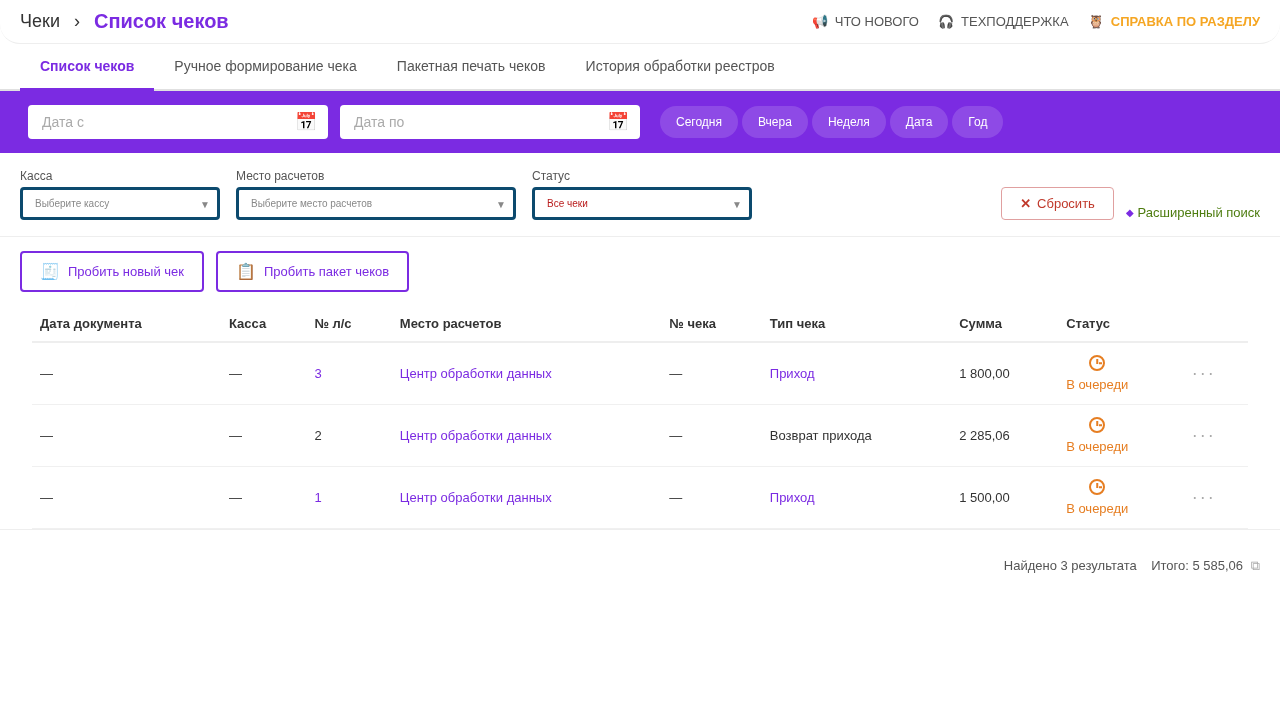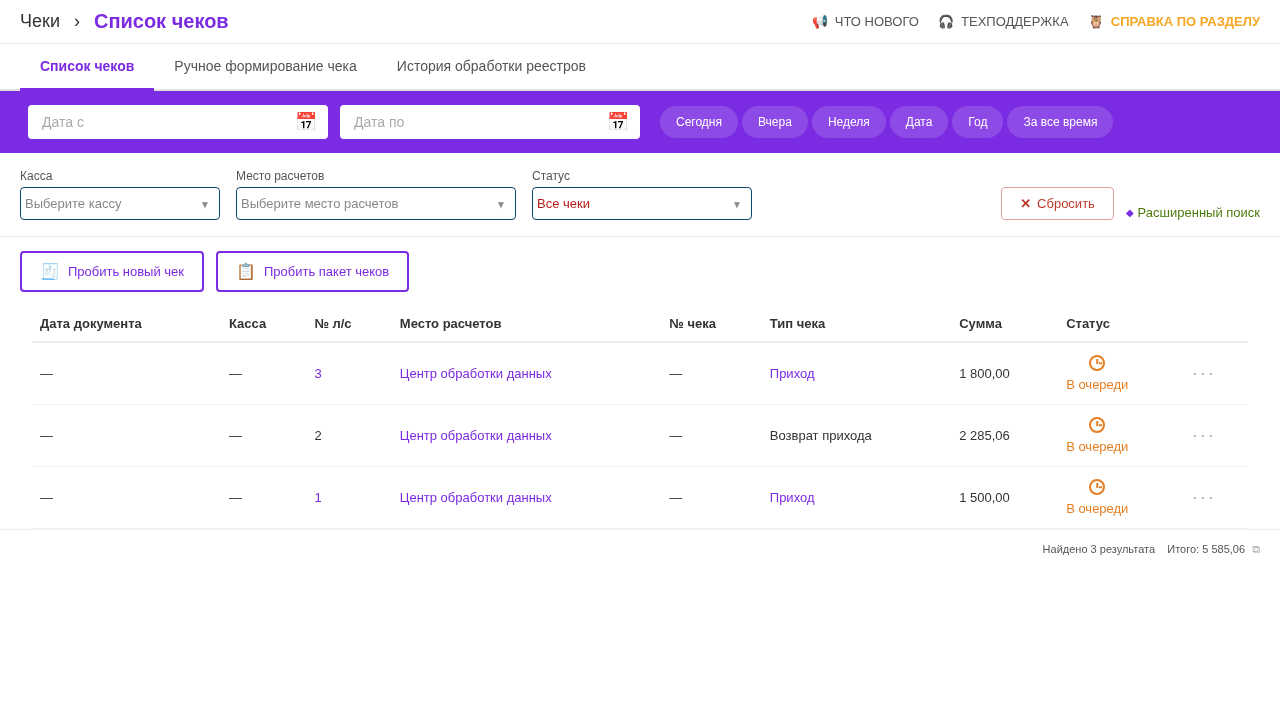--- a/index.html
+++ b/index.html
@@ -1,19 +1,19 @@
 <!DOCTYPE html>
 <html><head>
   <meta charset="utf-8">
   <style>
     * { box-sizing: border-box; margin: 0; padding: 0; }
     body { font-family: Arial, sans-serif; font-size: 13px; background: #fff; color: #333; width: 1280px; min-height: 720px; overflow-x: hidden; }
 
     
-    .header { display: flex; align-items: center; justify-content: space-between; padding: 10px 20px; background: #fff; border-bottom: 1px solid #eee; }
+    .header { display: flex; align-items: center; justify-content: space-between; padding: 10px 20px; background: #fff; border-bottom: 1px solid #eee; border-radius: 20px; }
     .header-left { display: flex; align-items: center; gap: 8px; }
     .breadcrumb-base { font-size: 18px; color: #333; font-weight: 400; }
     .breadcrumb-sep { font-size: 18px; color: #333; margin: 0 6px; }
     .breadcrumb-current { font-size: 20px; color: #7b2be2; font-weight: 700; }
     .header-right { display: flex; align-items: center; gap: 20px; }
     .header-nav-item { display: flex; align-items: center; gap: 6px; color: #555; font-size: 13px; cursor: pointer; }
     .what-new { color: #555; }
     .support { color: #555; }
     .help { color: #f5a623; font-weight: 600; }
 
@@ -28,21 +28,21 @@
     .date-input { width: 100%; padding: 9px 40px 9px 14px; border: none; border-radius: 4px; font-size: 14px; color: #aaa; background: #fff; outline: none; }
     .date-input::placeholder { color: #aaa; }
     .cal-icon { position: absolute; right: 10px; top: 50%; transform: translateY(-50%); color: #7b2be2; cursor: pointer; font-size: 18px; }
     .date-btns { display: flex; gap: 4px; margin-left: 8px; }
     .date-btn { padding: 9px 16px; background: rgba(255,255,255,0.15); border: none; color: #fff; border-radius: 16px; cursor: pointer; font-size: 12px; white-space: nowrap; }
 
     
     .secondary-filter { display: flex; align-items: flex-end; gap: 16px; padding: 16px 20px; background: #fff; border-bottom: 1px solid #eee; flex-wrap: wrap; }
     .filter-group { display: flex; flex-direction: column; gap: 4px; }
     .filter-label { font-size: 12px; color: #555; }
-    .filter-select { padding: 8px 30px 8px 4px; border: 1px solid #0c4a6e; border-radius: 4px; font-size: 13px; color: #888; appearance: none; background: #fff; min-width: 200px; cursor: pointer; position: relative; }
+    .filter-select { padding: 8px 30px 8px 12px; border: 3px solid #0c4a6e; border-radius: 4px; font-size: 10px; color: #888; appearance: none; background: #fff; min-width: 200px; cursor: pointer; position: relative; }
     .select-wrap { position: relative; }
     .select-wrap::after { content: '▼'; position: absolute; right: 10px; top: 50%; transform: translateY(-50%); font-size: 10px; color: #888; pointer-events: none; }
     .filter-actions { display: flex; align-items: flex-end; gap: 12px; margin-left: auto; }
     .btn-reset { display: flex; align-items: center; gap: 6px; padding: 8px 18px; background: #fff; border: 1px solid #e0a0a0; color: #c0392b; border-radius: 4px; cursor: pointer; font-size: 13px; }
     .btn-advanced { display: flex; align-items: center; gap: 4px; color: #4d7c0f; cursor: pointer; font-size: 13px; background: none; border: none; }
     .btn-advanced::before { content: '◆'; color: #7b2be2; font-size: 10px; }
 
     
     .action-bar { padding: 14px 20px; display: flex; gap: 12px; }
     .btn-action { display: flex; align-items: center; gap: 8px; padding: 9px 18px; border: 2px solid #7b2be2; color: #7b2be2; background: #fff; border-radius: 4px; cursor: pointer; font-size: 13px; font-weight: 500; }
@@ -56,21 +56,21 @@
     tbody td { padding: 12px 8px; font-size: 13px; color: #333; vertical-align: middle; }
     .link-cell { color: #7b2be2; cursor: pointer; text-decoration: none; }
     .dash { color: #333; }
     .status-queued { display: inline-flex; align-items: center; gap: 6px; color: #e67e22; font-size: 13px; flex-direction: column; }
     .clock-icon { width: 16px; height: 16px; border-radius: 50%; border: 2px solid #e67e22; display: inline-flex; align-items: center; justify-content: center; font-size: 9px; position: relative; flex-shrink: 0; }
     .clock-icon::before { content: ''; position: absolute; width: 1.5px; height: 5px; background: #e67e22; top: 1.5px; left: 50%; transform: translateX(-50%); }
     .clock-icon::after { content: ''; position: absolute; width: 3px; height: 1.5px; background: #e67e22; top: 50%; right: 1.5px; transform: translateY(-50%); }
     .more-btn { color: #aaa; cursor: pointer; font-size: 18px; letter-spacing: 2px; }
 
     
-    .table-footer { padding: 13px 20px; text-align: right; font-size: 11px; color: #555; border-top: 1px solid #eee; }
+    .table-footer { padding: 28px 20px; text-align: right; font-size: 13px; color: #555; border-top: 1px solid #eee; }
     .table-footer .total { font-weight: 500; }
   </style>
 </head>
 <body>
 
 <div class="header">
   <div class="header-left">
     <span class="breadcrumb-base">Чеки</span>
     <span class="breadcrumb-sep">›</span>
     <span class="breadcrumb-current">Список чеков</span>
@@ -87,39 +87,39 @@
     <div class="header-nav-item help">
       <span>🦉</span>
       <span style="color:#f5a623;">СПРАВКА ПО РАЗДЕЛУ</span>
     </div>
   </div>
 </div>
 
 <div class="tabs">
   <div class="tab active">Список чеков</div>
   <div class="tab">Ручное формирование чека</div>
+  <div class="tab">Пакетная печать чеков</div>
   <div class="tab">История обработки реестров</div>
 </div>
 
 <div class="filter-bar">
   <div class="date-input-wrap">
     <input class="date-input" type="text" placeholder="Дата с" style="">
     <span class="cal-icon">📅</span>
   </div>
   <div class="date-input-wrap">
     <input class="date-input" type="text" placeholder="Дата по" style="">
     <span class="cal-icon">📅</span>
   </div>
   <div class="date-btns">
     <button class="date-btn">Сегодня</button>
     <button class="date-btn">Вчера</button>
     <button class="date-btn">Неделя</button>
     <button class="date-btn">Дата</button>
     <button class="date-btn">Год</button>
-    <button class="date-btn">За все время</button>
   </div>
 </div>
 
 <div class="secondary-filter">
   <div class="filter-group">
     <label class="filter-label">Касса</label>
     <div class="select-wrap">
       <select class="filter-select">
         <option value="">Выберите кассу</option>
       </select>

